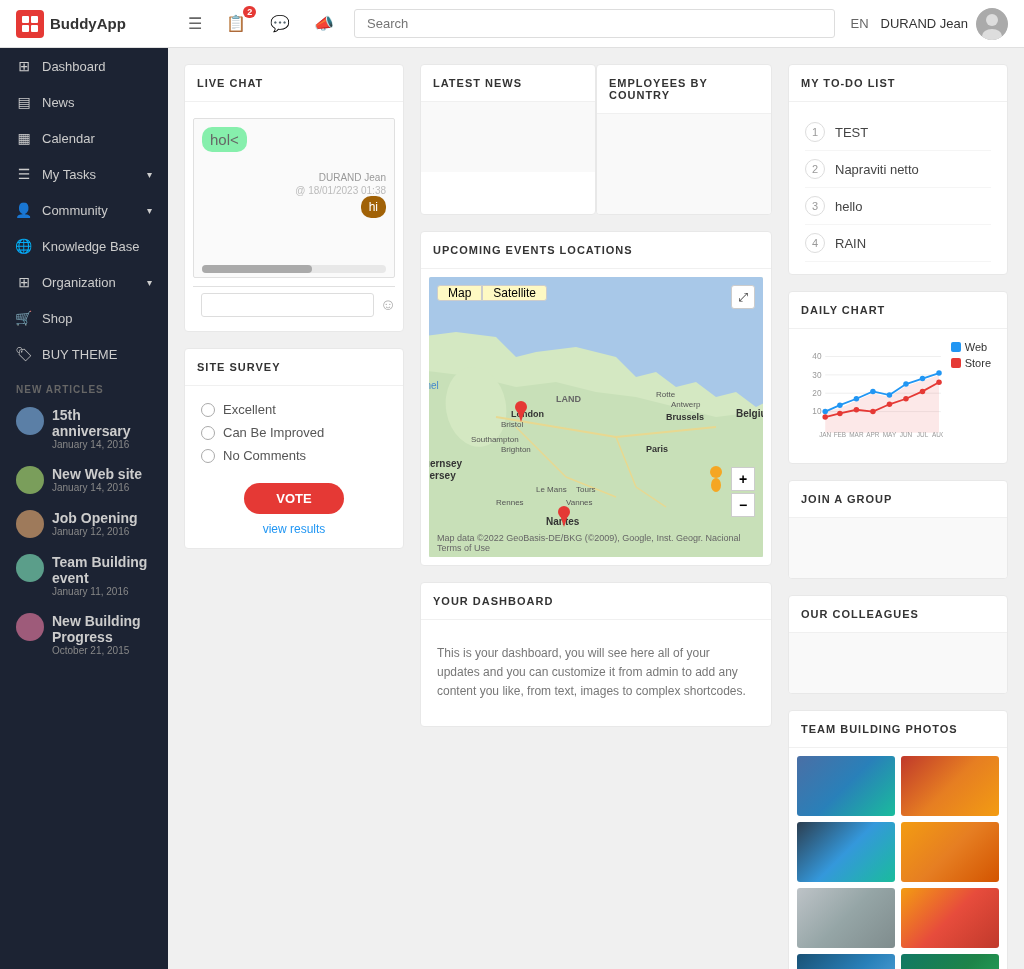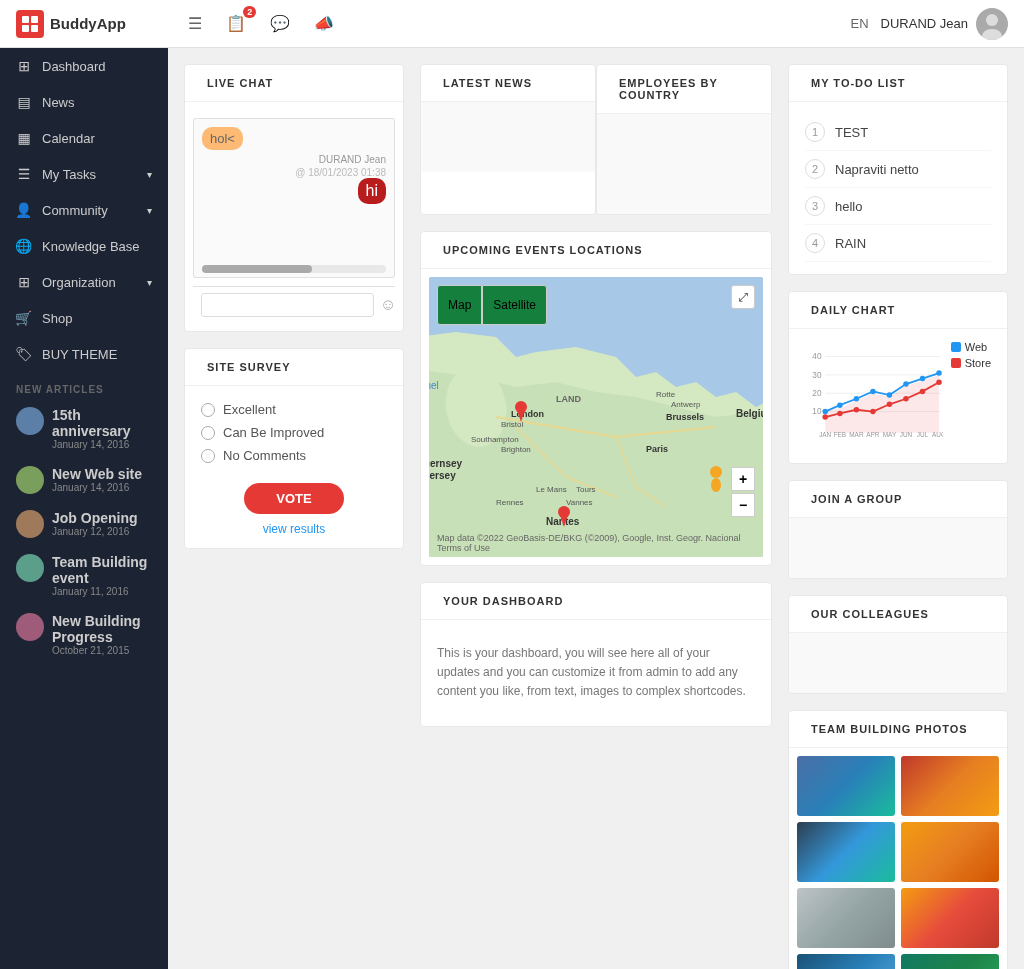--- a/index.html
+++ b/index.html
@@ -45,36 +45,36 @@
     
     .main-content {
       margin-top: 48px; margin-left: 168px; padding: 16px; min-height: calc(100vh - 48px);
     }
 
     .card {
       background: #fff; border-radius: 4px; border: 1px solid #e8e8e8;
       overflow: hidden;
     }
     .card-header {
-      padding: 12px 22px; font-size: 11px; font-weight: 700; letter-spacing: 1px;
+      padding: 12px 12px; font-size: 11px; font-weight: 700; letter-spacing: 1px;
       text-transform: uppercase; color: #333; border-bottom: 1px solid #f0f0f0;
     }
     .card-body { padding: 12px 16px; }
 
     
     .chat-window {
       background: #fafafa; border: 1px solid #e0e0e0; margin: 8px 0; height: 160px;
       display: flex; flex-direction: column; overflow: hidden; border-radius: 2px;
     }
     .chat-messages { flex: 1; overflow-y: auto; padding: 8px; }
-    .chat-msg-them { font-size: 13px; color: #666; background: #fdba74; padding: 4px 8px; border-radius: 10px; display: inline-block; margin-bottom: 4px; }
+    .chat-msg-them { font-size: 15px; color: #666; background: #86efac; padding: 4px 8px; border-radius: 10px; display: inline-block; margin-bottom: 20px; }
     .chat-msg-mine-container { display: flex; flex-direction: column; align-items: flex-end; }
     .chat-msg-name { font-size: 10px; color: #999; margin-bottom: 2px; }
     .chat-msg-time { font-size: 10px; color: #bbb; }
-    .chat-msg-mine { font-size: 16px; color: #fff; background: #b91c1c; padding: 4px 8px; border-radius: 10px; display: inline-block; }
+    .chat-msg-mine { font-size: 12px; color: #fff; background: #a16207; padding: 4px 8px; border-radius: 10px; display: inline-block; }
     .chat-scrollbar { height: 8px; background: #e8e8e8; margin: 4px 8px; border-radius: 4px; }
     .chat-input-row { display: flex; align-items: center; padding: 6px 8px; border-top: 1px solid #e0e0e0; gap: 6px; }
     .chat-input { flex: 1; border: 1px solid #ddd; border-radius: 3px; padding: 4px 8px; font-size: 12px; outline: none; }
     .chat-emoji { color: #aaa; cursor: pointer; font-size: 16px; }
 
     
     .todo-item { display: flex; align-items: center; gap: 10px; padding: 8px 0; border-bottom: 1px solid #f5f5f5; }
     .todo-num { width: 20px; height: 20px; border-radius: 50%; border: 1px solid #ddd; display: flex; align-items: center; justify-content: center; font-size: 11px; color: #999; flex-shrink: 0; }
     .todo-text { font-size: 13px; color: #444; }
     .chart-legend { display: flex; flex-direction: column; gap: 4px; font-size: 11px; }
@@ -84,21 +84,21 @@
     
     .survey-title { text-align: center; font-size: 13px; color: #555; padding: 8px 0 12px; }
     .radio-option { display: flex; align-items: center; gap: 8px; padding: 4px 0; font-size: 13px; color: #555; }
     .radio-circle { width: 14px; height: 14px; border-radius: 50%; border: 1.5px solid #aaa; flex-shrink: 0; }
     .vote-btn { display: block; margin: 16px auto 8px; background: #e53935; color: #fff; border: none; border-radius: 20px; padding: 8px 32px; font-size: 13px; font-weight: 600; cursor: pointer; }
     .view-results { text-align: center; font-size: 12px; color: #2196f3; cursor: pointer; }
 
     
     .map-container { width: 100%; height: 280px; background: #d9e8d0; position: relative; overflow: hidden; border-radius: 2px; }
     .map-btn-group { position: absolute; top: 8px; left: 8px; display: flex; }
-    .map-btn { background: #15803d; border: 1px solid #ccc; padding: 12px 10px; font-size: 12px; cursor: pointer; }
+    .map-btn { background: #fef9c3; border: 1px solid #ccc; padding: 0 10px; font-size: 12px; cursor: pointer; }
     .map-btn:first-child { border-radius: 3px 0 0 3px; }
     .map-btn:last-child { border-radius: 0 3px 3px 0; }
     .map-expand { position: absolute; top: 8px; right: 8px; background: #fff; border: 1px solid #ccc; padding: 4px 6px; border-radius: 3px; font-size: 12px; cursor: pointer; }
     .map-zoom { position: absolute; right: 8px; bottom: 40px; display: flex; flex-direction: column; gap: 2px; }
     .map-zoom-btn { background: #fff; border: 1px solid #ccc; width: 24px; height: 24px; display: flex; align-items: center; justify-content: center; font-size: 14px; cursor: pointer; font-weight: 700; }
     .map-credit { position: absolute; bottom: 4px; left: 8px; font-size: 9px; color: #666; }
 
     
     .photos-grid { display: grid; grid-template-columns: 1fr 1fr; gap: 6px; padding: 8px; }
     .photo-thumb { height: 60px; border-radius: 3px; overflow: hidden; }
@@ -141,20 +141,23 @@
     <span>BuddyApp</span>
   </div>
   <div class="nav-icons">
     <div class="nav-icon-btn">☰</div>
     <div class="nav-icon-btn">
       <span>📋</span>
       <span class="badge">2</span>
     </div>
     <div class="nav-icon-btn">💬</div>
     <div class="nav-icon-btn">📣</div>
+  </div>
+  <div class="search-bar">
+    <input type="text" placeholder="Search" style="">
   </div>
   <span class="lang">EN</span>
   <div class="user-area">
     <span>DURAND Jean</span>
     <div class="user-avatar">
       <svg viewBox="0 0 32 32" width="32" height="32">
           <circle cx="16" cy="16" r="16" fill="#aaa"></circle>
           <circle cx="16" cy="12" r="6" fill="#ddd"></circle>
           <ellipse cx="16" cy="28" rx="10" ry="7" fill="#ddd"></ellipse>
         </svg>

